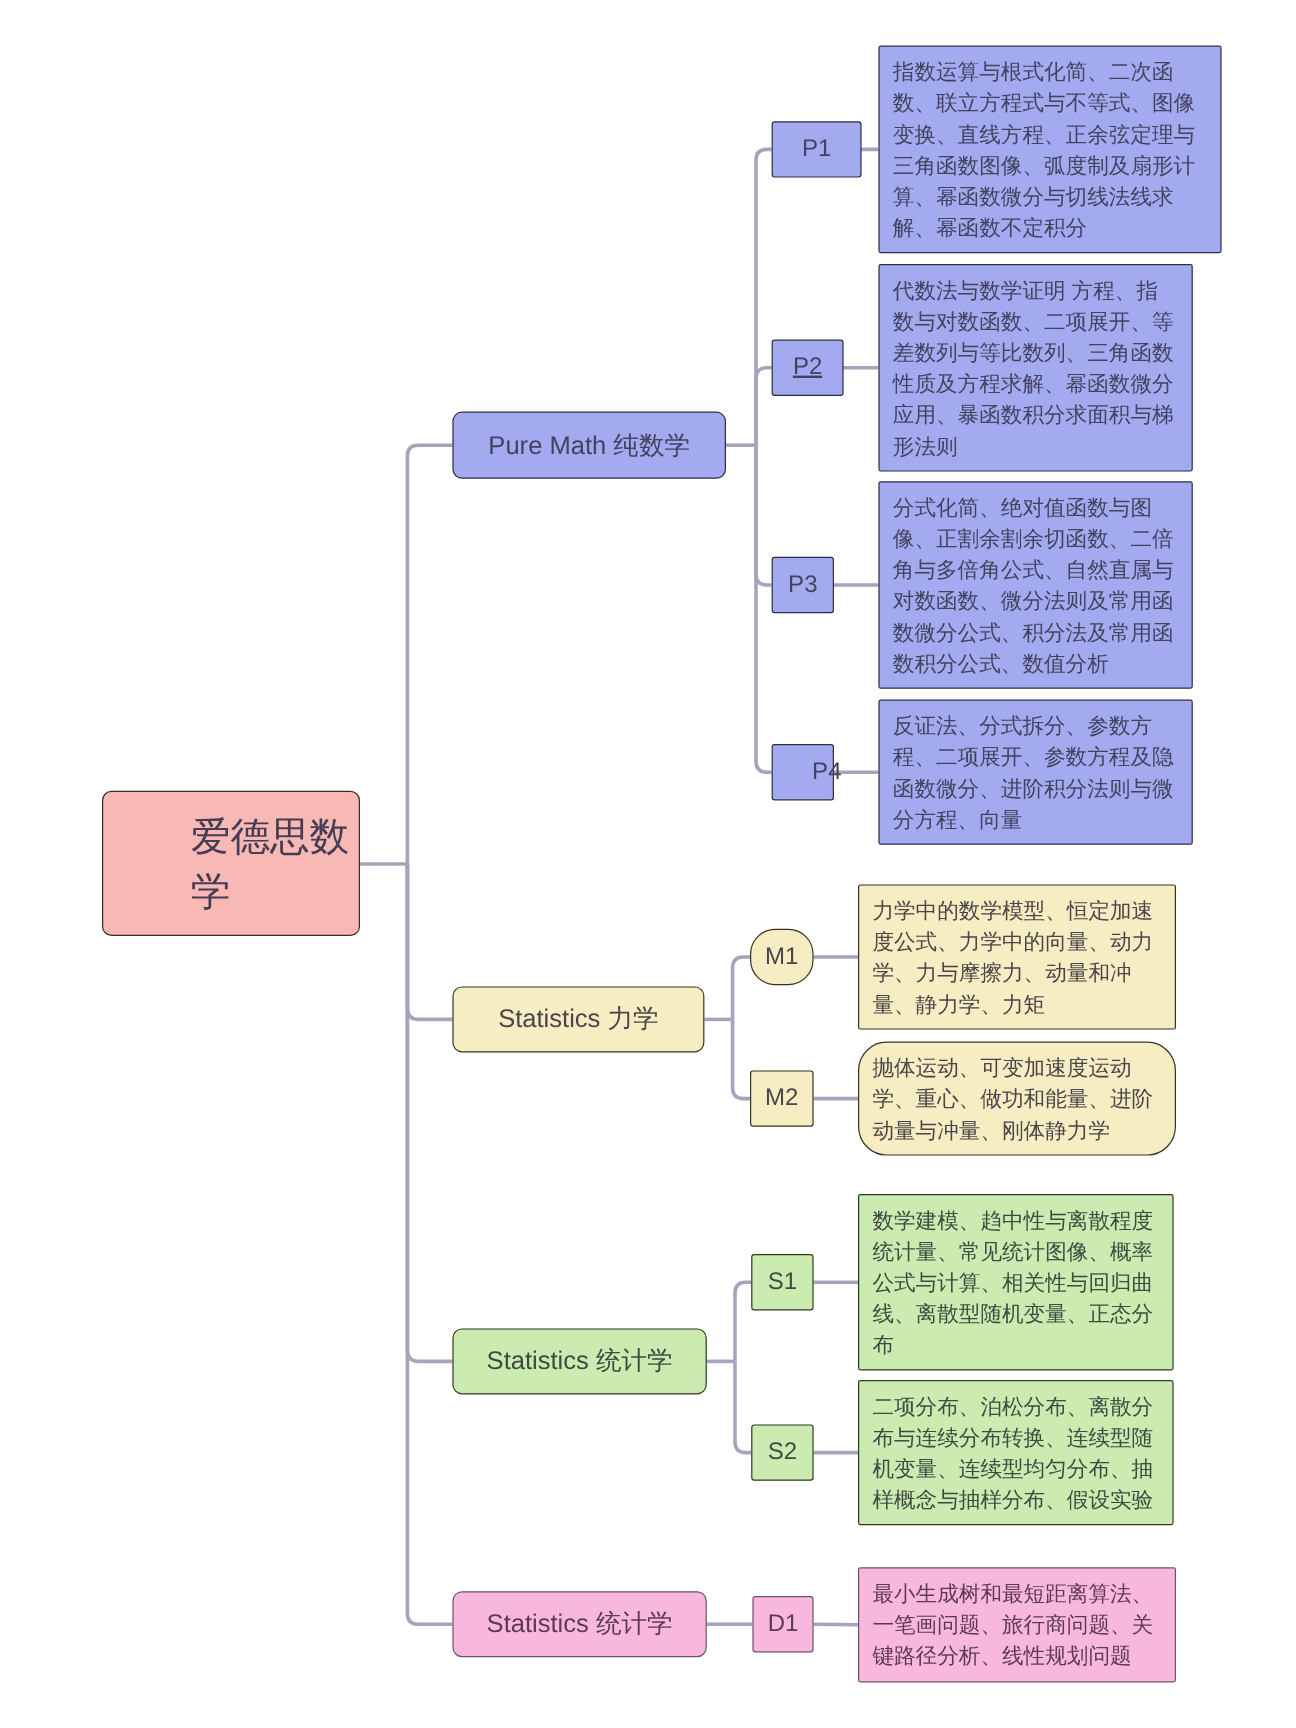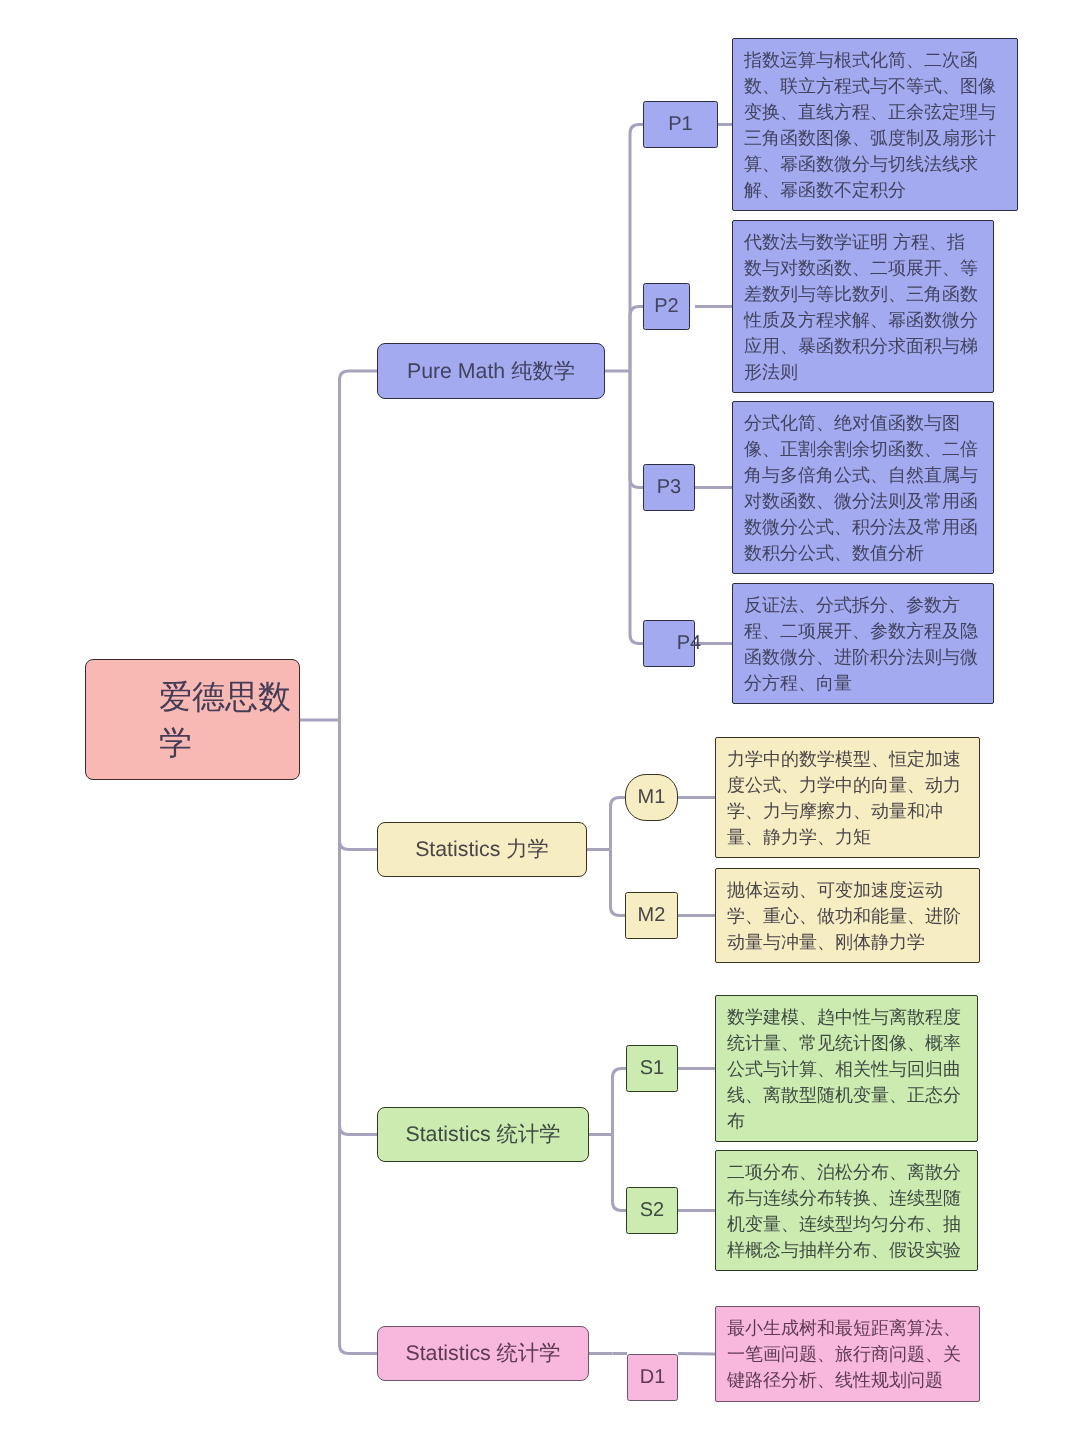--- a/index.html
+++ b/index.html
@@ -63,21 +63,21 @@
 <div class="node root-node" style="left:85px;top:659px;width:215px;height:121px;justify-content:flex-end;">
       <span>爱德思数学</span>
     </div>
 <div class="node lvl2 sk-pure" style="left:377px;top:343px;width:228px;height:56px;">
       <span>Pure Math 纯数学</span>
     </div>
 <div class="node code sk-pure" style="left:643px;top:101px;width:75px;height:47px;">
       <span>P1</span>
     </div>
 <div class="node leaf sk-pure" style="left:732px;top:38px;width:286px;height:173px;">指数运算与根式化简、二次函数、联立方程式与不等式、图像变换、直线方程、正余弦定理与三角函数图像、弧度制及扇形计算、幂函数微分与切线法线求解、幂函数不定积分</div>
-<div class="node code sk-pure" style="left:643px;top:283px;width:47px;height:47px;">
+<div class="node code sk-pure" style="left:643px;top:283px;width:60px;height:47px;text-decoration:underline;">
       <span>P2</span>
     </div>
 <div class="node leaf sk-pure" style="left:732px;top:220px;width:262px;height:173px;">代数法与数学证明 方程、指数与对数函数、二项展开、等差数列与等比数列、三角函数性质及方程求解、幂函数微分应用、暴函数积分求面积与梯形法则</div>
 <div class="node code sk-pure" style="left:643px;top:464px;width:52px;height:47px;">
       <span>P3</span>
     </div>
 <div class="node leaf sk-pure" style="left:732px;top:401px;width:262px;height:173px;">分式化简、绝对值函数与图像、正割余割余切函数、二倍角与多倍角公式、自然直属与对数函数、微分法则及常用函数微分公式、积分法及常用函数积分公式、数值分析</div>
 <div class="node code sk-pure" style="left:643px;top:620px;width:52px;height:47px;padding-left:40px;">
       <span>P4</span>
     </div>
@@ -85,32 +85,32 @@
 <div class="node lvl2 sk-mech" style="left:377px;top:822px;width:210px;height:55px;">
       <span>Statistics 力学</span>
     </div>
 <div class="node code sk-mech" style="left:625px;top:774px;width:53px;height:47px;border-radius:21px;">
       <span>M1</span>
     </div>
 <div class="node leaf sk-mech" style="left:715px;top:737px;width:265px;height:121px;">力学中的数学模型、恒定加速度公式、力学中的向量、动力学、力与摩擦力、动量和冲量、静力学、力矩</div>
 <div class="node code sk-mech" style="left:625px;top:892px;width:53px;height:47px;">
       <span>M2</span>
     </div>
-<div class="node leaf sk-mech" style="left:715px;top:868px;width:265px;height:95px;">抛体运动、可变加速度运动学、重心、做功和能量、进阶动量与冲量、刚体静力学</div>
+<div class="node leaf sk-mech" style="left:715px;top:868px;width:265px;height:95px;border-radius:24px;">抛体运动、可变加速度运动学、重心、做功和能量、进阶动量与冲量、刚体静力学</div>
 <div class="node lvl2 sk-stat" style="left:377px;top:1107px;width:212px;height:55px;">
       <span>Statistics 统计学</span>
     </div>
 <div class="node code sk-stat" style="left:626px;top:1045px;width:52px;height:47px;">
       <span>S1</span>
     </div>
 <div class="node leaf sk-stat" style="left:715px;top:995px;width:263px;height:147px;">数学建模、趋中性与离散程度统计量、常见统计图像、概率公式与计算、相关性与回归曲线、离散型随机变量、正态分布</div>
 <div class="node code sk-stat" style="left:626px;top:1187px;width:52px;height:47px;">
       <span>S2</span>
     </div>
 <div class="node leaf sk-stat" style="left:715px;top:1150px;width:263px;height:121px;">二项分布、泊松分布、离散分布与连续分布转换、连续型随机变量、连续型均匀分布、抽样概念与抽样分布、假设实验</div>
 <div class="node lvl2 sk-dec" style="left:377px;top:1326px;width:212px;height:55px;">
       <span>Statistics 统计学</span>
     </div>
-<div class="node code sk-dec" style="left:627px;top:1330px;width:51px;height:47px;margin-top:24px;">
+<div class="node code sk-dec" style="left:627px;top:1330px;width:51px;height:47px;">
       <span>D1</span>
     </div>
 <div class="node leaf sk-dec" style="left:715px;top:1306px;width:265px;height:96px;">最小生成树和最短距离算法、一笔画问题、旅行商问题、关键路径分析、线性规划问题</div>
 </div>
 
 </body></html>

